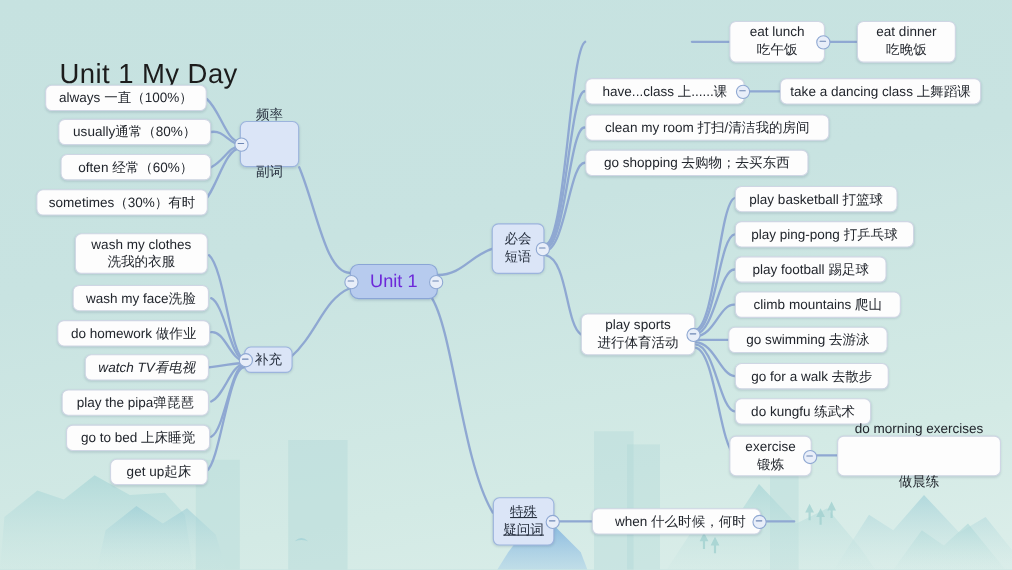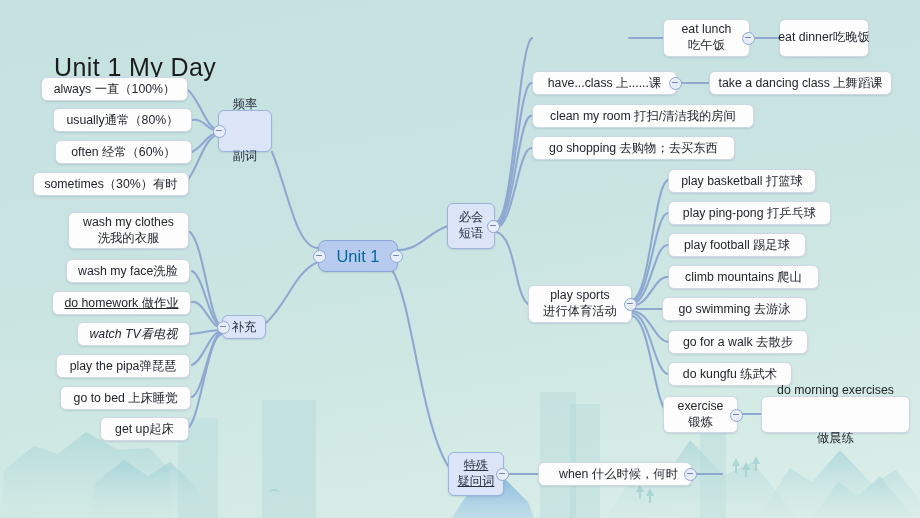--- a/index.html
+++ b/index.html
@@ -26,21 +26,21 @@
         background:#fdfdfd;border:1px solid #cfd6e4;border-radius:6px;
         color:#22262d;font-size:12.3px;line-height:1.22;
         display:flex;align-items:center;justify-content:center;
         text-align:center;padding:3px 7px;
         box-shadow:0 1px 2px rgba(40,60,90,.13);white-space:nowrap;}
   .node.two-line{line-height:1.3;}
   .node span.l2{display:block;}
 
   
   .node.branch{background:#dbe5f7;border:1px solid #9cb4dd;color:#27303f;}
-  .node.root{background:#b7cbee;border:1px solid #8aa5d6;color:#0369a1;
+  .node.root{background:#b7cbee;border:1px solid #8aa5d6;color:#6d28d9;
              font-size:16.5px;border-radius:8px;}
 
   
   .toggle{position:absolute;width:11px;height:11px;border-radius:50%;
           background:#e8eef9;border:1px solid #8fa8d2;
           display:block;}
   .toggle::after{content:"";position:absolute;left:2px;top:4px;
           width:6px;height:1.4px;background:#6d86b4;border-radius:1px;}
   .tg-r{right:-6px;top:50%;margin-top:-6px;}
   .tg-l{left:-6px;top:50%;margin-top:-6px;}
@@ -178,21 +178,21 @@
     <span>补充</span>
   </div>
 
   <div class="node two-line" style="left:68px;top:212px;width:121px;height:37px;flex-direction:column;">
     <span>wash my clothes</span>
     <span class="l2">洗我的衣服</span>
   </div>
   <div class="node" style="left:66px;top:259px;width:124px;height:24px;">
     <span>wash my face洗脸</span>
   </div>
-  <div class="node" style="left:52px;top:291px;width:139px;height:24px;text-decoration:underline;">
+  <div class="node" style="left:52px;top:291px;width:139px;height:24px;">
     <span>do homework 做作业</span>
   </div>
   <div class="node" style="left:77px;top:322px;width:113px;height:24px;font-style:italic;">
     <span>watch TV看电视</span>
   </div>
   <div class="node" style="left:56px;top:354px;width:134px;height:24px;">
     <span>play the pipa弹琵琶</span>
   </div>
   <div class="node" style="left:60px;top:386px;width:131px;height:24px;">
     <span>go to bed 上床睡觉</span>
@@ -205,21 +205,21 @@
     <span>必会</span>
     <span class="l2">短语</span>
     <span class="toggle tg-r"></span>
   </div>
 
   <div class="node two-line" style="left:663px;top:19px;width:87px;height:38px;flex-direction:column;">
     <span>eat  lunch</span>
     <span class="l2">吃午饭</span>
     <span class="toggle tg-r"></span>
   </div>
-  <div class="node two-line" style="left:779px;top:19px;width:90px;height:38px;flex-direction:row;">
+  <div class="node two-line" style="left:779px;top:19px;width:90px;height:38px;flex-direction:column;">
     <span>eat dinner</span>
     <span class="l2">吃晚饭</span>
   </div>
 
   <div class="node" style="left:532px;top:71px;width:145px;height:24px;">
     <span>have...class 上......课</span>
     <span class="toggle tg-r"></span>
   </div>
   <div class="node" style="left:709px;top:71px;width:183px;height:24px;">
     <span>take a dancing class 上舞蹈课</span>

